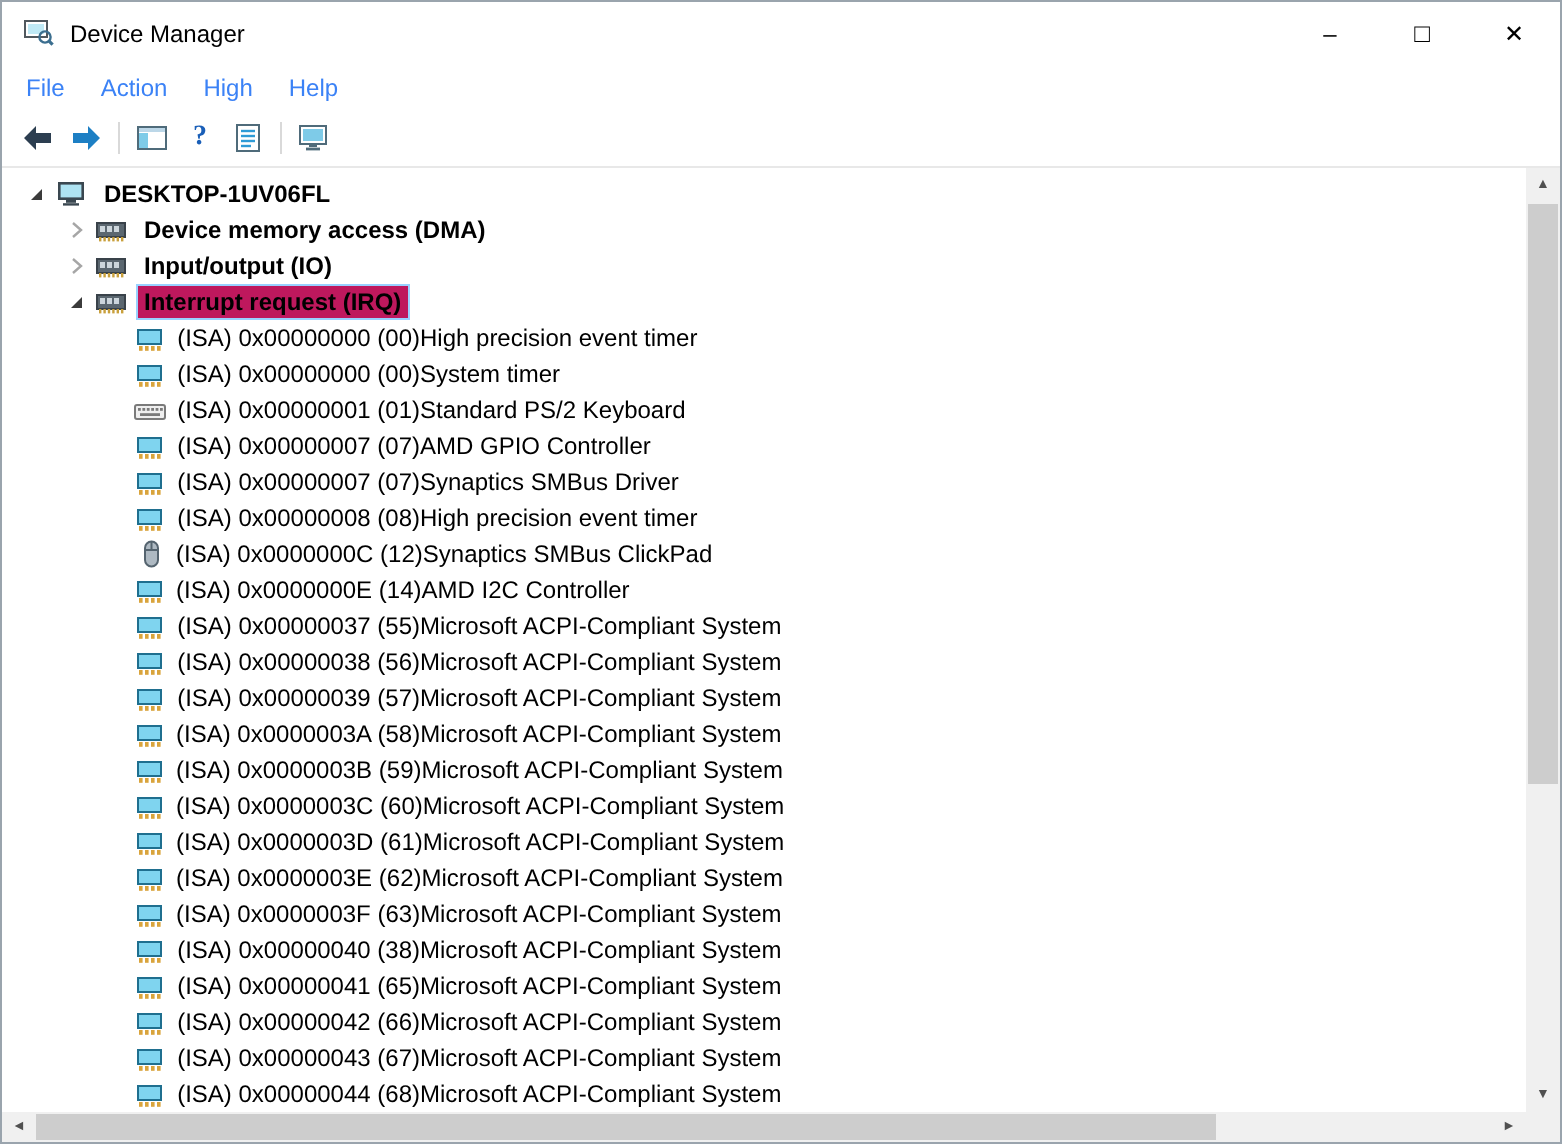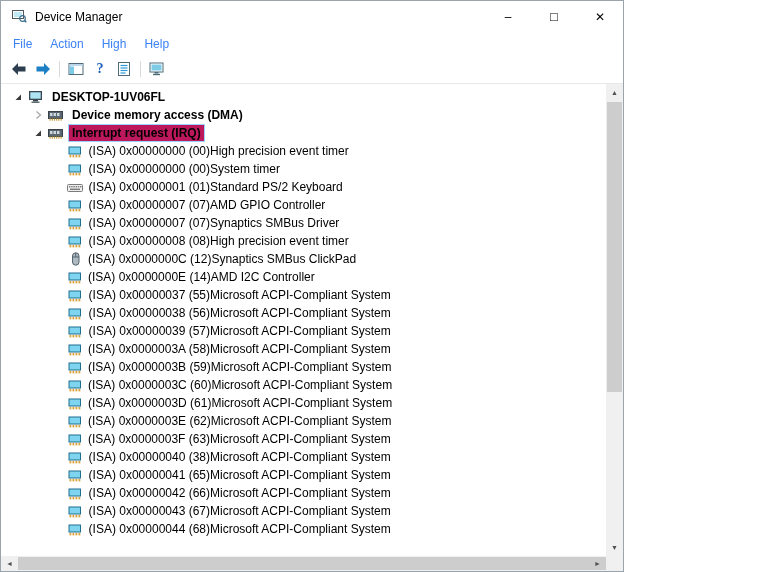--- a/index.html
+++ b/index.html
@@ -1,18 +1,18 @@
 <!DOCTYPE html>
 <html><head>
 <meta charset="utf-8">
 <style>
   *{box-sizing:border-box;margin:0;padding:0;}
   html,body{background:#ffffff;}
   body{font-family:"Liberation Sans","DejaVu Sans",sans-serif;-webkit-font-smoothing:antialiased;}
-  .window{position:relative;width:624px;height:572px;border:1px solid #9aa4ad;background:#ffffff;overflow:hidden;}
+  .window{position:relative;width:781px;height:572px;border:1px solid #9aa4ad;background:#ffffff;overflow:hidden;}
 
   
   .titlebar{height:31px;display:flex;align-items:center;padding-left:10px;background:#ffffff;position:relative;}
   .app-icon{width:16px;height:16px;margin-right:8px;display:inline-flex;align-items:center;justify-content:center;}
   .title-text{font-size:12px;color:#000;}
   .win-controls{position:absolute;top:0;right:0;display:flex;height:31px;}
   .win-btn{width:46px;height:31px;display:flex;align-items:center;justify-content:center;font-size:12px;color:#000;cursor:default;background:transparent;border:none;}
   .win-btn .glyph-max{font-size:13px;}
 
   
@@ -162,41 +162,63 @@
             <rect x="3.7" y="9.5" width="1.2" height="2.2" fill="#c9a03c"></rect>
             <rect x="5.9" y="9.5" width="1.2" height="2.2" fill="#c9a03c"></rect>
             <rect x="8.1" y="9.5" width="1.2" height="2.2" fill="#c9a03c"></rect>
             <rect x="10.3" y="9.5" width="1.2" height="2.2" fill="#c9a03c"></rect>
             <rect x="12.5" y="9.5" width="1.2" height="2.2" fill="#c9a03c"></rect>
         </svg>
       </span>
       <span class="label">Device memory access (DMA)</span>
     </div>
 
-
     <div class="row cat-row">
       <span class="chev">
         <svg width="10" height="10" viewBox="0 0 10 10">
-            <path d="M8 2.5 L8 8 L2.5 8 Z" fill="#3b3b3b"></path>
+            <path d="M3.5 1.5 L7.5 5 L3.5 8.5" fill="none" stroke="#a6a6a6" stroke-width="1.2"></path>
           </svg>
       </span>
       <span class="icon">
         <svg width="15" height="13" viewBox="0 0 15 13">
           <rect x="0.5" y="2.5" width="14" height="7" fill="#5b6770" stroke="#39424a"></rect>
           <rect x="2" y="4" width="2.5" height="3" fill="#cdd6dc"></rect>
             <rect x="5.5" y="4" width="2.5" height="3" fill="#cdd6dc"></rect>
             <rect x="9" y="4" width="2.5" height="3" fill="#cdd6dc"></rect>
           <rect x="1.5" y="9.5" width="1.2" height="2.2" fill="#c9a03c"></rect>
             <rect x="3.7" y="9.5" width="1.2" height="2.2" fill="#c9a03c"></rect>
             <rect x="5.9" y="9.5" width="1.2" height="2.2" fill="#c9a03c"></rect>
             <rect x="8.1" y="9.5" width="1.2" height="2.2" fill="#c9a03c"></rect>
             <rect x="10.3" y="9.5" width="1.2" height="2.2" fill="#c9a03c"></rect>
             <rect x="12.5" y="9.5" width="1.2" height="2.2" fill="#c9a03c"></rect>
         </svg>
       </span>
+      <span class="label">Input/output (IO)</span>
+    </div>
+
+    <div class="row cat-row">
+      <span class="chev">
+        <svg width="10" height="10" viewBox="0 0 10 10">
+            <path d="M8 2.5 L8 8 L2.5 8 Z" fill="#3b3b3b"></path>
+          </svg>
+      </span>
+      <span class="icon">
+        <svg width="15" height="13" viewBox="0 0 15 13">
+          <rect x="0.5" y="2.5" width="14" height="7" fill="#5b6770" stroke="#39424a"></rect>
+          <rect x="2" y="4" width="2.5" height="3" fill="#cdd6dc"></rect>
+            <rect x="5.5" y="4" width="2.5" height="3" fill="#cdd6dc"></rect>
+            <rect x="9" y="4" width="2.5" height="3" fill="#cdd6dc"></rect>
+          <rect x="1.5" y="9.5" width="1.2" height="2.2" fill="#c9a03c"></rect>
+            <rect x="3.7" y="9.5" width="1.2" height="2.2" fill="#c9a03c"></rect>
+            <rect x="5.9" y="9.5" width="1.2" height="2.2" fill="#c9a03c"></rect>
+            <rect x="8.1" y="9.5" width="1.2" height="2.2" fill="#c9a03c"></rect>
+            <rect x="10.3" y="9.5" width="1.2" height="2.2" fill="#c9a03c"></rect>
+            <rect x="12.5" y="9.5" width="1.2" height="2.2" fill="#c9a03c"></rect>
+        </svg>
+      </span>
       <span class="label selected">Interrupt request (IRQ)</span>
     </div>
 
     <div id="irq-list">
   <div class="row device-row">
     <span class="icon">
             <svg width="15" height="13" viewBox="0 0 15 13">
               <rect x="0.5" y="1.5" width="12.5" height="8" fill="#1f6f8f"></rect>
               <rect x="1.5" y="2.5" width="10.5" height="6" fill="#7fd4ef"></rect>
               <rect x="1.5" y="10" width="1.8" height="2.4" fill="#d9a43c"></rect>

